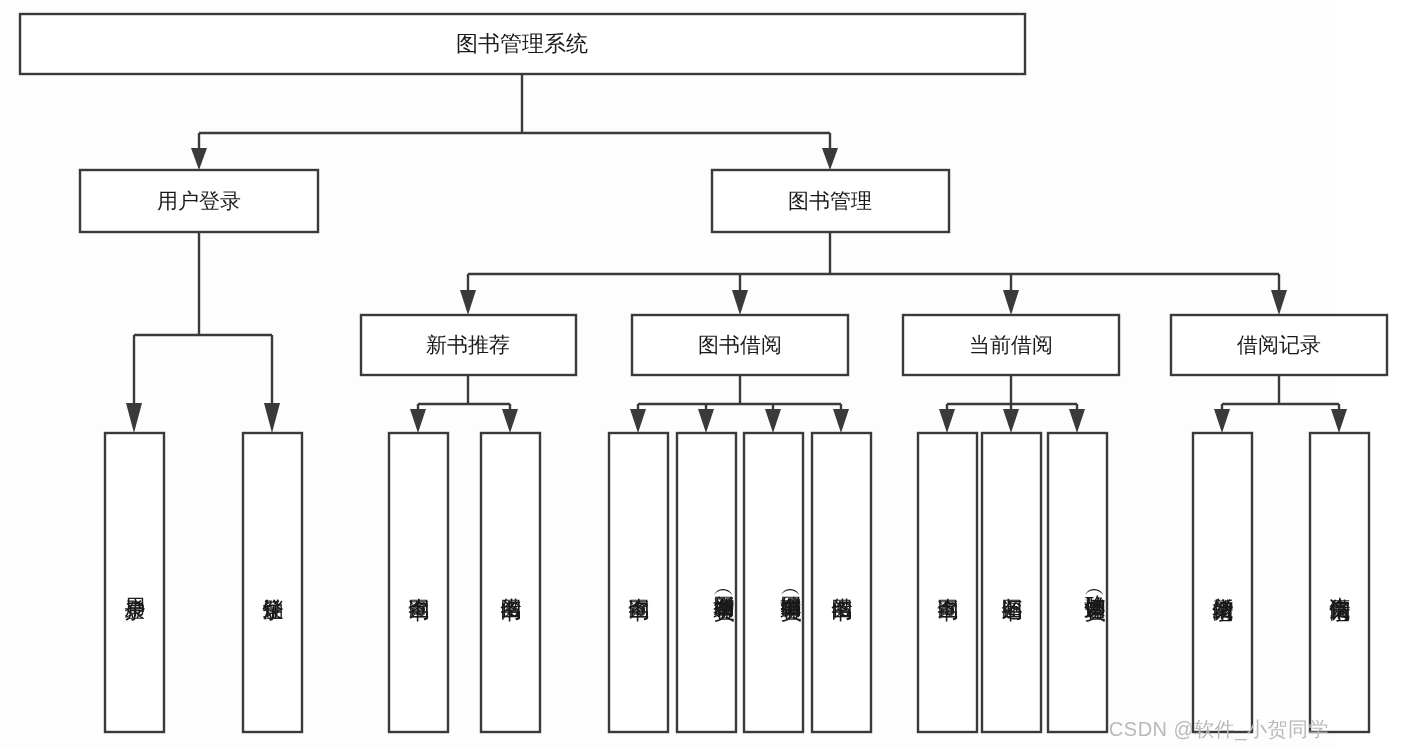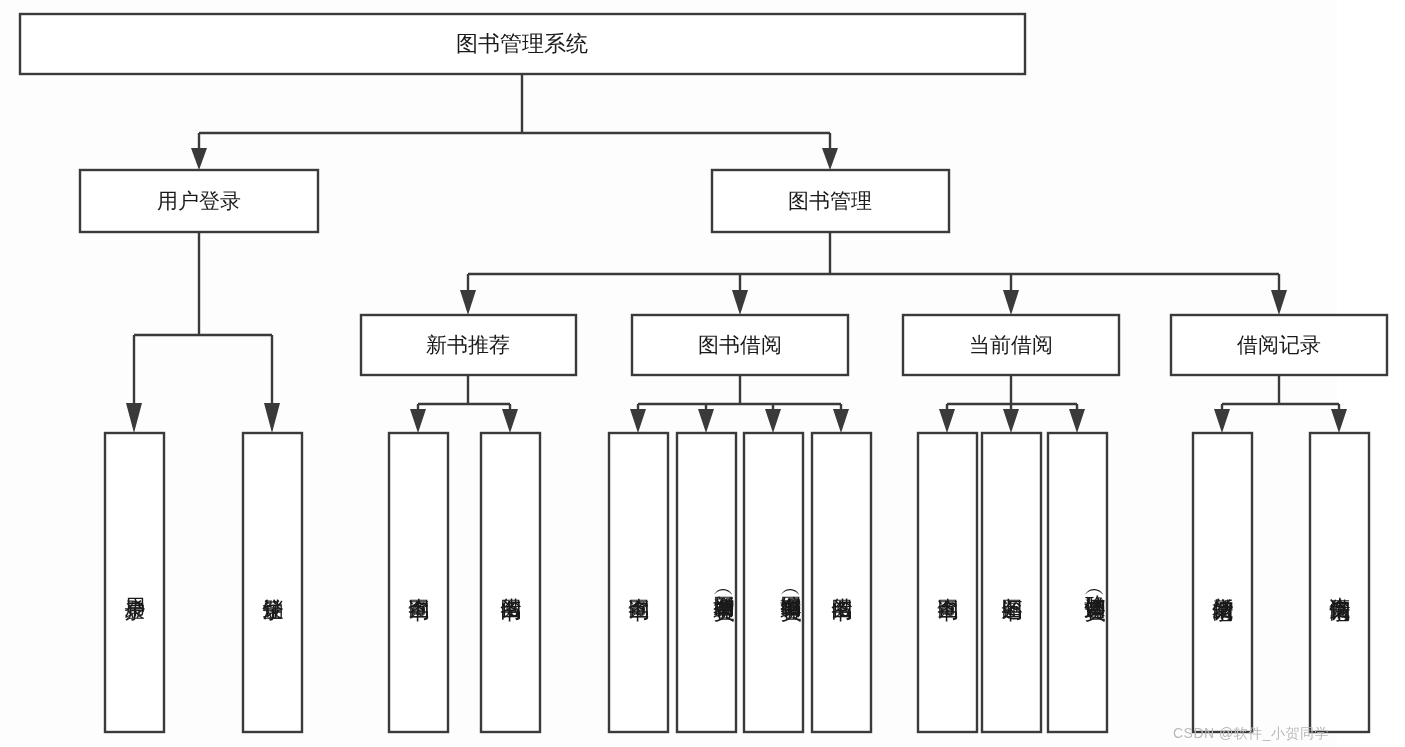--- a/index.html
+++ b/index.html
@@ -66,21 +66,21 @@
     justify-content: center;
     text-align: center;
     white-space: nowrap;
     user-select: none;
   }
   .watermark {
     position: absolute;
     right: 8px;
     bottom: 4px;
     font-family: "Liberation Sans", "DejaVu Sans", sans-serif;
-    font-size: 14px;
+    font-size: 20px;
     color: #b9b9b9;
     letter-spacing: 0.5px;
     user-select: none;
   }
 </style>
 </head>
 <body>
 
 <div id="diagram-root">
 

